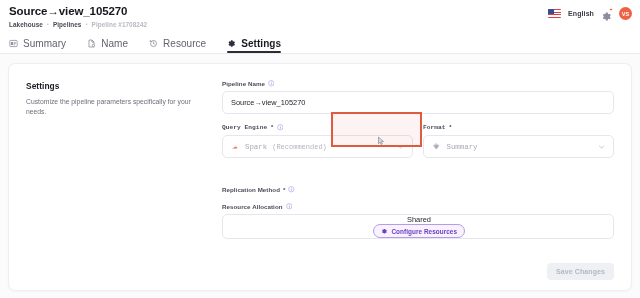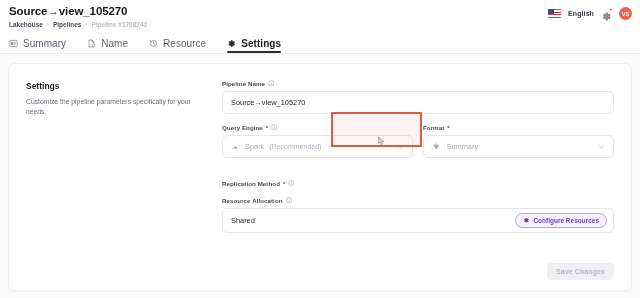--- a/index.html
+++ b/index.html
@@ -181,33 +181,34 @@
     color: #22222c;
     position: relative;
   }
   .control .value { color: #22222c; }
   .control .placeholder { color: #a9a9b6; }
   .control .hint { color: #b4b4c0; margin-left: 5px; font-size: 7px; }
   .control .lead-icon { margin-right: 6px; display: flex; align-items: center; flex: none; }
   .chevron { position: absolute; right: 8px; top: 50%; transform: translateY(-50%); }
 
   .row2 { display: flex; gap: 10px; }
-  .row2 .field { flex: 1; margin-bottom: 22px; }
+  .row2 .field { flex: 1; margin-bottom: 28px; font-family: Liberation Mono, monospace; }
 
   .alloc-control {
     height: 25px;
     border: 1px solid #e6e7ec;
     border-radius: 5px;
     background: #fff;
     display: flex;
     align-items: center;
     justify-content: space-between;
     padding: 0 6px 0 8px;
     font-size: 7.4px;
     color: #22222c;
+    flex-direction: column;
   }
 
   .configure-btn {
     display: inline-flex;
     align-items: center;
     gap: 4px;
     height: 15px;
     padding: 0 7px;
     border: 1px solid #b89ae6;
     border-radius: 8px;

